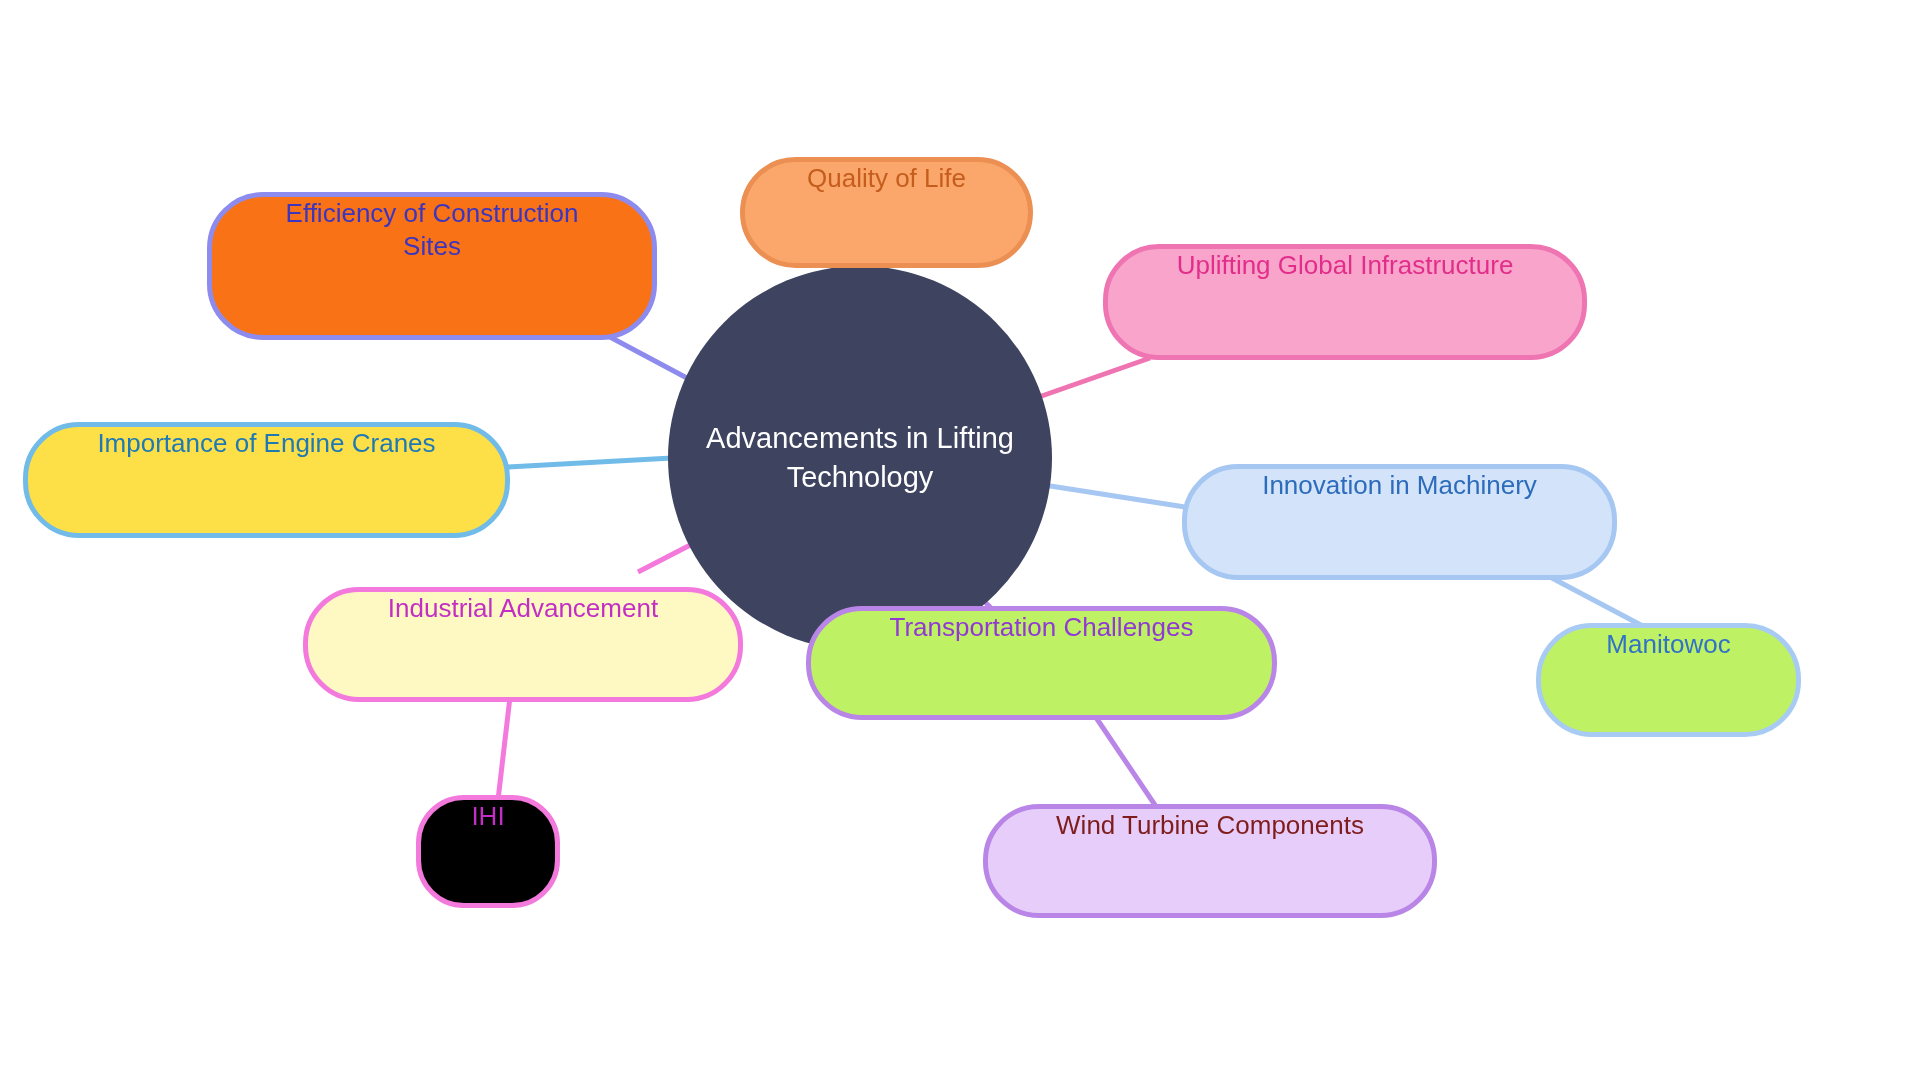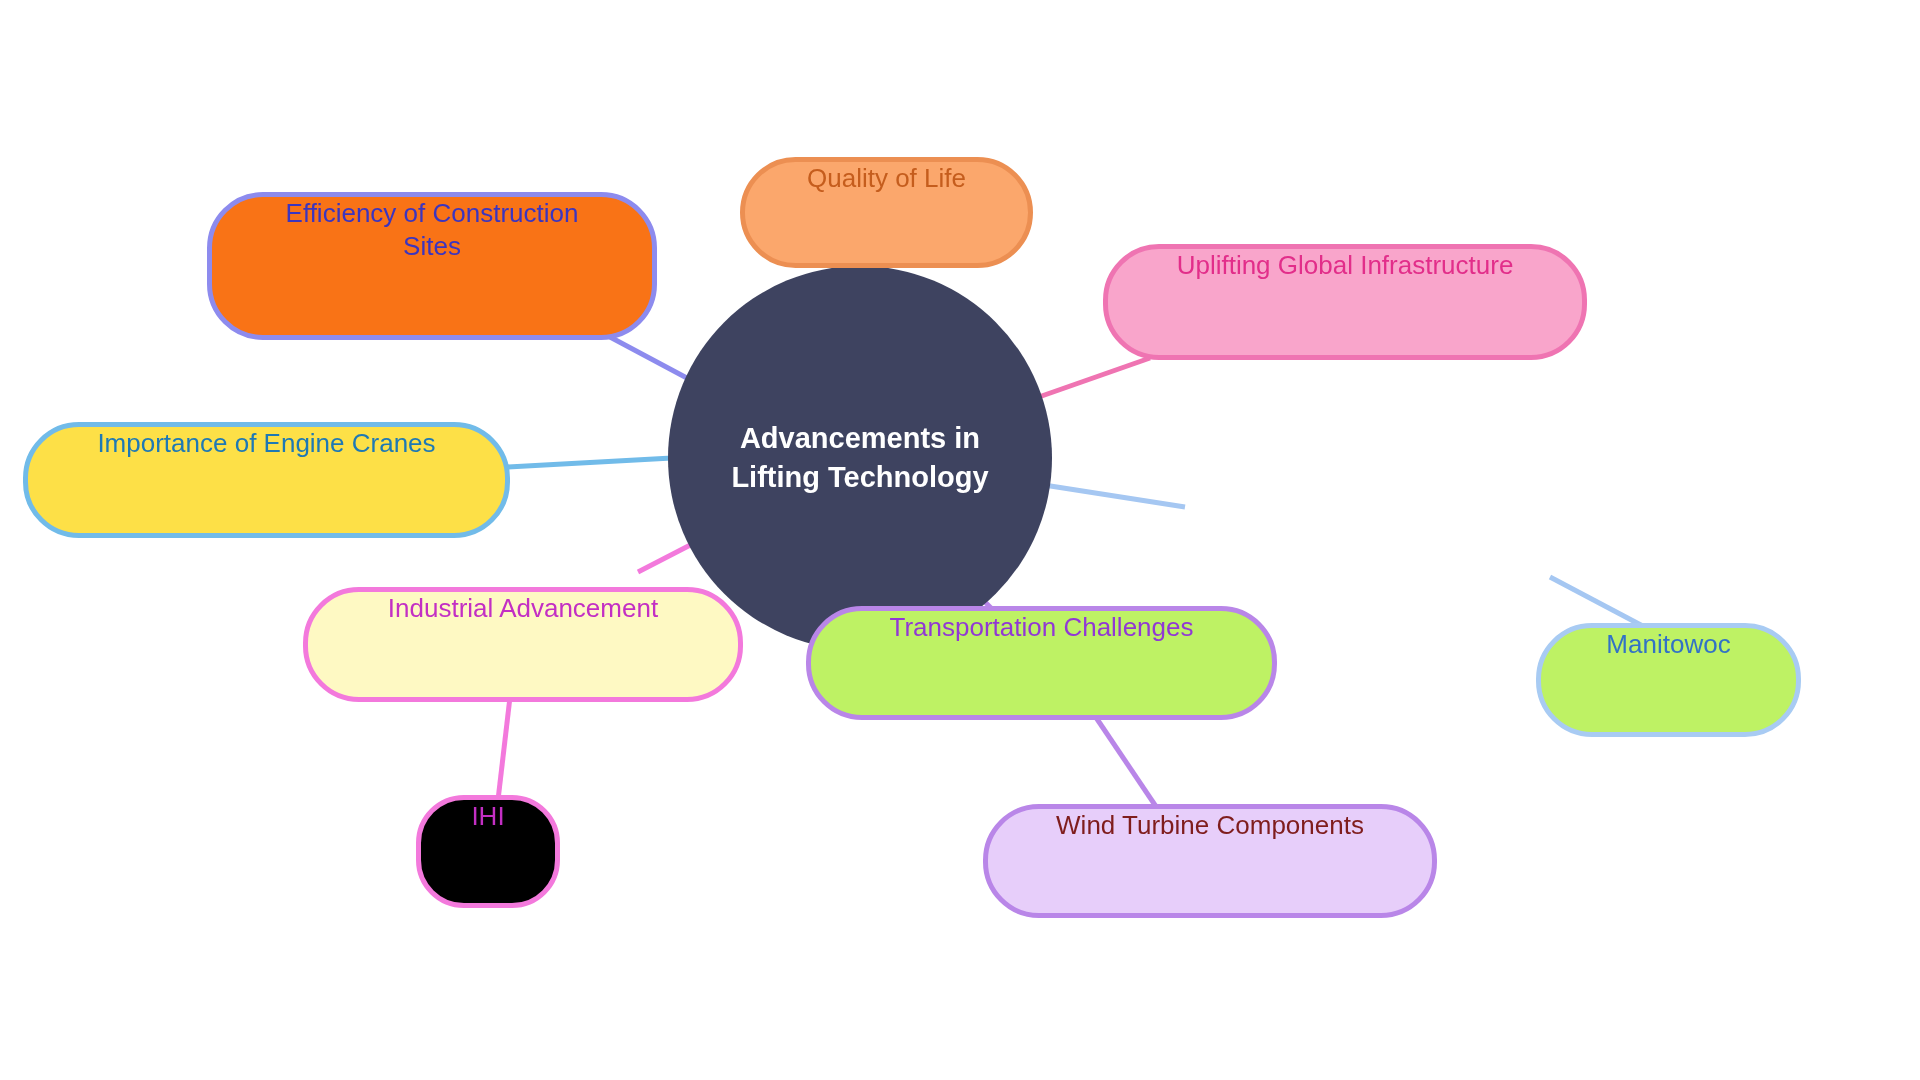--- a/index.html
+++ b/index.html
@@ -35,21 +35,21 @@
     align-items: center;
     justify-content: center;
     text-align: center;
     z-index: 2;
   }
   .center-node .label {
     color: #ffffff;
     font-size: 29px;
     line-height: 1.35;
     max-width: 330px;
-    font-weight: 700;
+    font-weight: 400;
   }
   .node {
     position: absolute;
     box-sizing: border-box;
     border-radius: 56px;
     border-style: solid;
     border-width: 5px;
     display: flex;
     align-items: flex-start;
     justify-content: center;
@@ -113,20 +113,23 @@
   </div>
 
   <div class="node n-uplifting">
     <div class="label">Uplifting Global Infrastructure</div>
   </div>
 
   <div class="node n-importance">
     <div class="label">Importance of Engine Cranes</div>
   </div>
 
+  <div class="node n-innovation">
+    <div class="label">Innovation in Machinery</div>
+  </div>
 
   <div class="node n-manitowoc">
     <div class="label">Manitowoc</div>
   </div>
 
   <div class="node n-industrial">
     <div class="label">Industrial Advancement</div>
   </div>
 
   <div class="node n-ihi">

